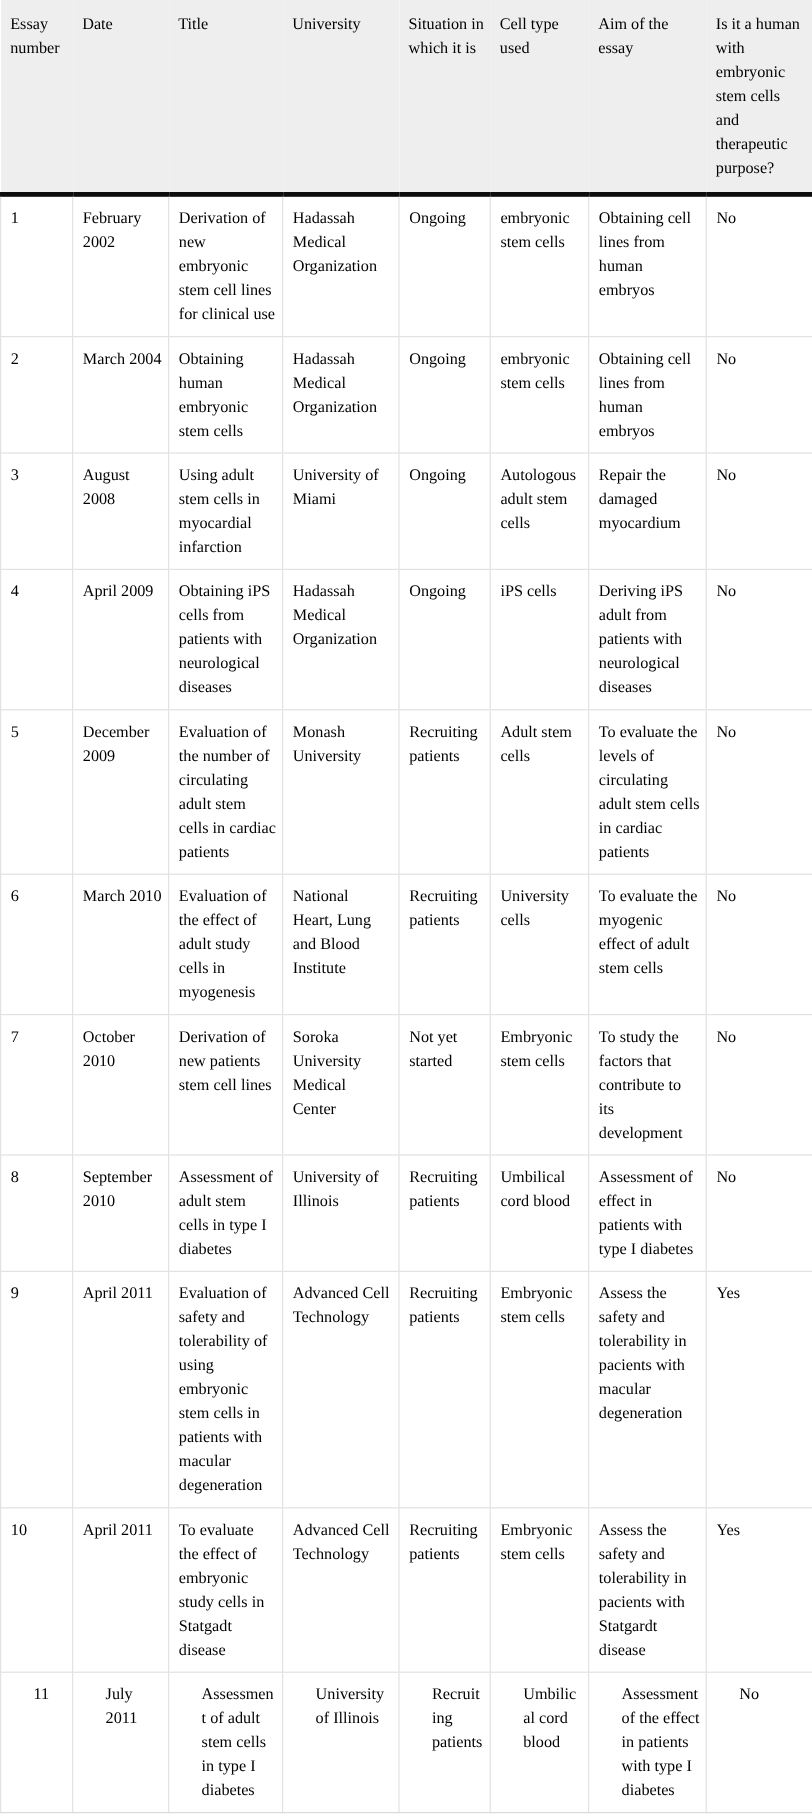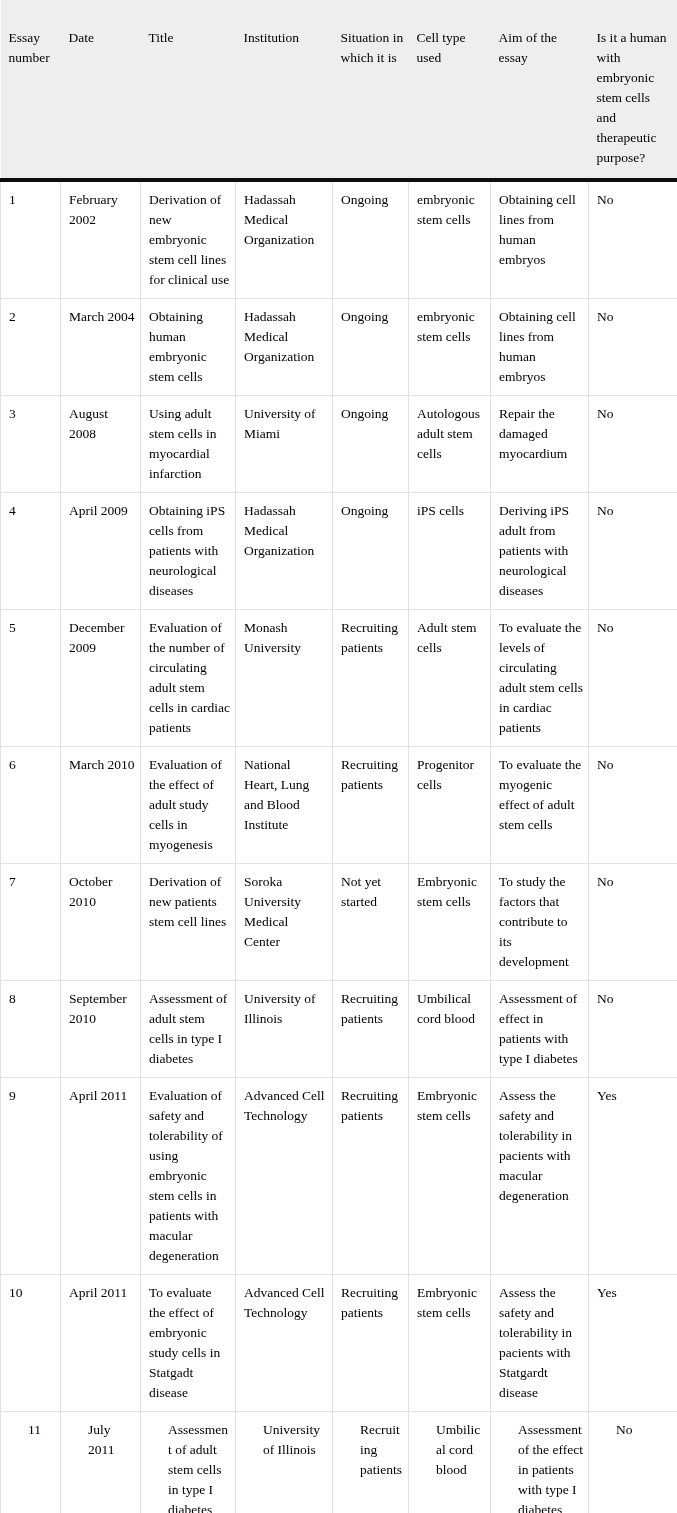--- a/index.html
+++ b/index.html
@@ -29,21 +29,21 @@
     font-weight: normal;
     padding: 8px 5px 8px 8px;
     overflow: hidden;
     word-wrap: break-word;
   }
   table.trials-table thead th {
     background: #eeeeee;
     border-bottom: 4px solid #0d0d0d;
     border-left: none;
     border-right: none;
-    padding-top: 28px;
+    padding-top: 10px;
     padding-bottom: 10px;
   }
   table.trials-table tbody td {
     border: 1px solid #e2e2e2;
     background: #ffffff;
   }
   table.trials-table tbody tr:last-child td {
     border-bottom: 1px solid #dadada;
     padding-left: 27px;
   }
@@ -61,21 +61,21 @@
       <col style="width:76px">
       <col style="width:82px">
       <col style="width:98px">
       <col style="width:89px">
     </colgroup>
     <thead>
       <tr id="header-row">
           <th>Essay number</th>
           <th>Date</th>
           <th>Title</th>
-          <th>Institution</th>
+          <th>University</th>
           <th>Situation in which it is</th>
           <th>Cell type used</th>
           <th>Aim of the essay</th>
           <th>Is it a human with embryonic stem cells and therapeutic purpose?</th>
         </tr>
     </thead>
     <tbody id="body-rows">
         <tr>
           <td>1</td>
           <td>February 2002</td>
@@ -125,21 +125,21 @@
           <td>Adult stem cells</td>
           <td>To evaluate the levels of circulating adult stem cells in cardiac patients</td>
           <td>No</td>
         </tr>
         <tr>
           <td>6</td>
           <td>March 2010</td>
           <td>Evaluation of the effect of adult study cells in myogenesis</td>
           <td>National Heart, Lung and Blood Institute</td>
           <td>Recruiting patients</td>
-          <td>Progenitor cells</td>
+          <td>University cells</td>
           <td>To evaluate the myogenic effect of adult stem cells</td>
           <td>No</td>
         </tr>
         <tr>
           <td>7</td>
           <td>October 2010</td>
           <td>Derivation of new patients stem cell lines</td>
           <td>Soroka University Medical Center</td>
           <td>Not yet started</td>
           <td>Embryonic stem cells</td>

